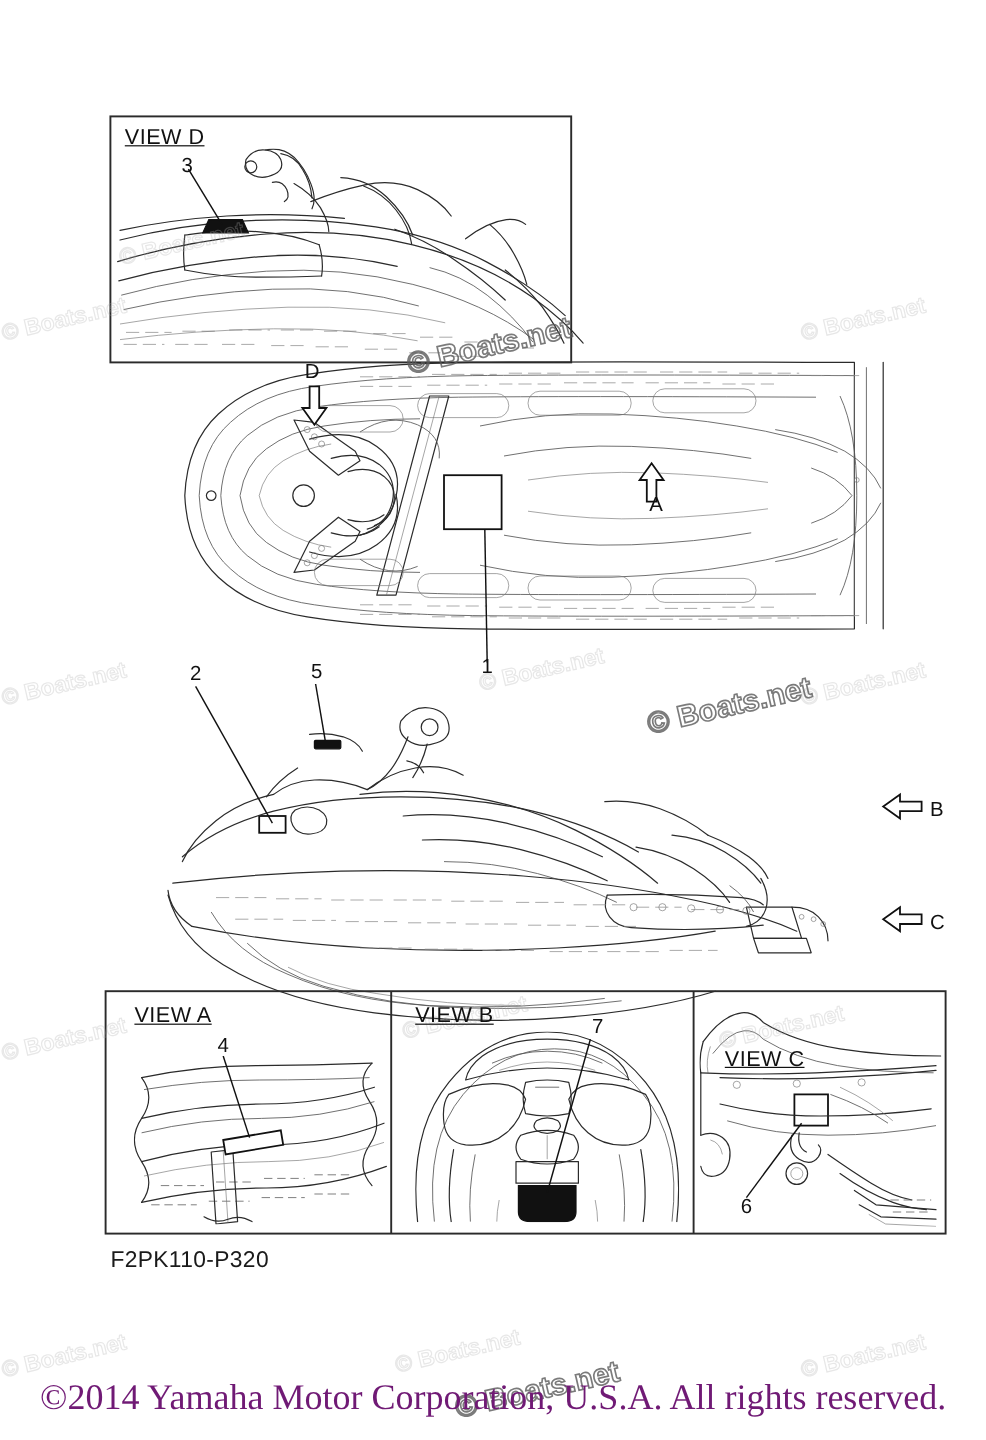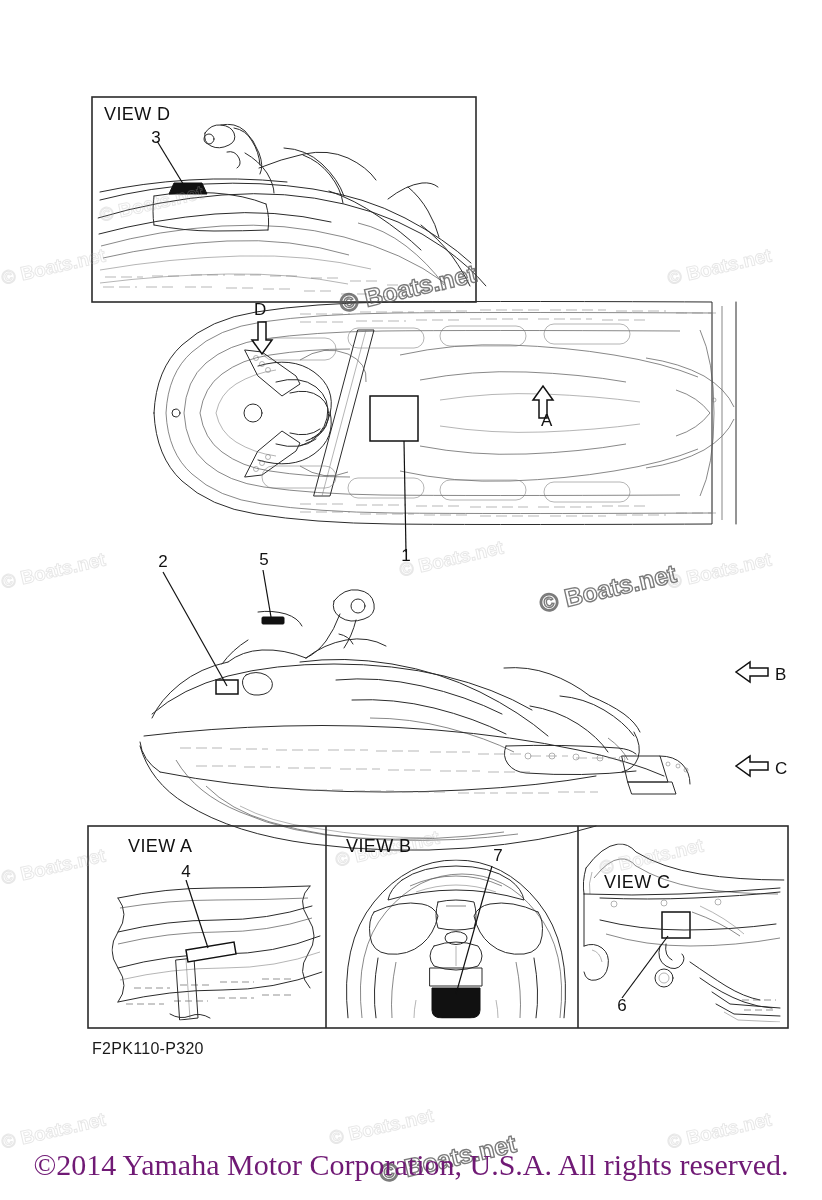--- a/index.html
+++ b/index.html
@@ -50,39 +50,40 @@
   }
 
   
   .view-title {
     position: absolute;
     font-size: 18px;
     font-weight: normal;
     letter-spacing: 0.4px;
     z-index: 9;
     color: #111;
+    text-decoration: underline;
   }
   .callout {
     position: absolute;
     font-size: 17px;
     z-index: 9;
     color: #111;
     text-align: center;
   }
   .arrow-letter {
     position: absolute;
     font-size: 17px;
     z-index: 9;
     color: #111;
   }
   #ref-code {
     position: absolute;
     left: 92px;
     top: 1040px;
-    font-size: 16px;
+    font-size: 19px;
     letter-spacing: 0.3px;
     z-index: 9;
   }
   #footer-copyright {
     position: absolute;
     left: 0;
     right: 0;
     top: 1148px;
     text-align: center;
     font-size: 30px;
@@ -528,21 +529,21 @@
     <g class="dash">
       <path d="M742,1000 h34"></path>
         <path d="M744,1010 h32"></path>
     </g>
 
     <path class="lead" d="M622,998 L668,936"></path>
   </g>
 </svg>
 
 <div class="view-title" style="left:104px; top:104px;">VIEW D</div>
-<div class="view-title" style="left:128px; top:836px;text-align:right;">VIEW A</div>
+<div class="view-title" style="left:112px; top:836px;text-align:right;">VIEW A</div>
 <div class="view-title" style="left:346px; top:836px;">VIEW B</div>
 <div class="view-title" style="left:604px; top:872px;">VIEW C</div>
 
 <div class="callout" style="left:398px; top:546px; width:16px;">1</div>
 <div class="callout" style="left:155px; top:552px; width:16px;">2</div>
 <div class="callout" style="left:148px; top:128px; width:16px;">3</div>
 <div class="callout" style="left:178px; top:862px; width:16px;">4</div>
 <div class="callout" style="left:256px; top:550px; width:16px;">5</div>
 <div class="callout" style="left:614px; top:996px; width:16px;">6</div>
 <div class="callout" style="left:490px; top:846px; width:16px;">7</div>

